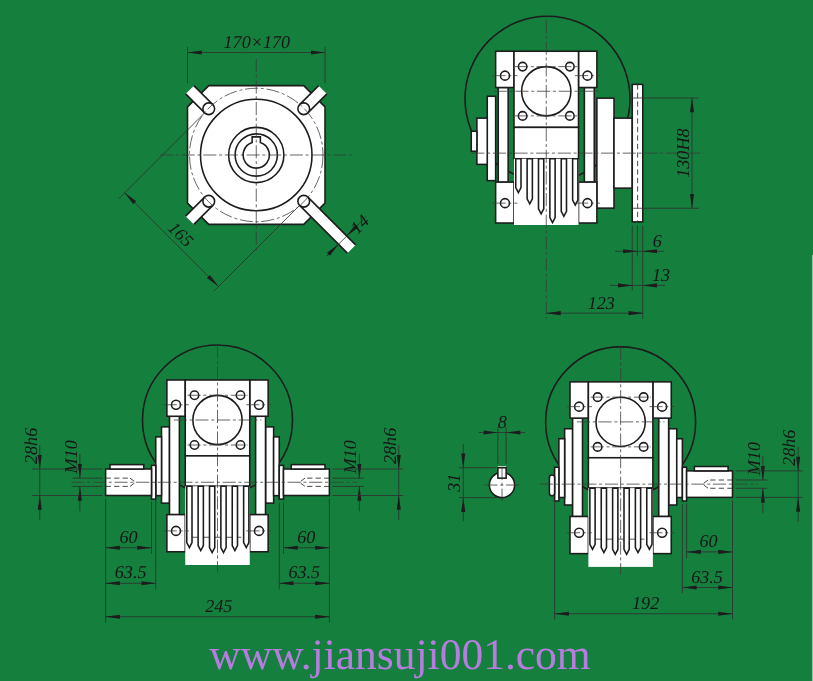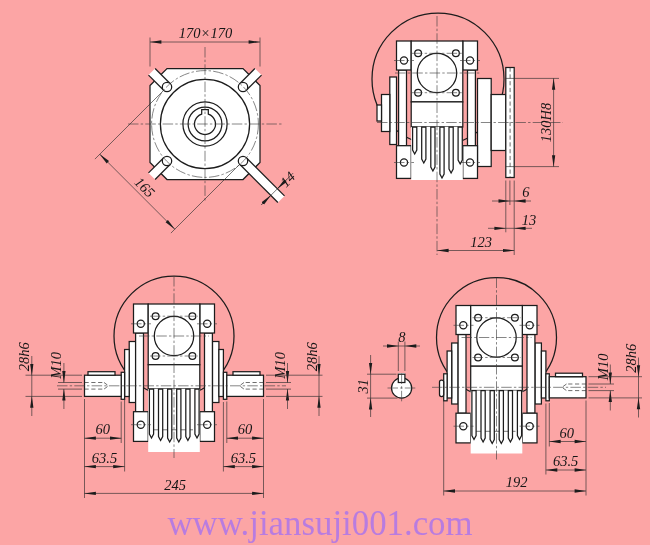--- a/index.html
+++ b/index.html
@@ -1,16 +1,16 @@
 <!DOCTYPE html>
 <html><head>
 <meta charset="utf-8">
 <style>
   html,body{margin:0;padding:0;background:#ffffff;}
-  #stage{position:relative;width:650px;height:545px;background:#fca5a5;overflow:hidden;}
+  #stage{position:relative;width:650px;height:545px;background:#15803d;overflow:hidden;}
   svg{display:block;}
   .o  {fill:#ffffff;stroke:#1c1c1c;stroke-width:1.25;stroke-linejoin:miter;}
   .on {fill:none;stroke:#1c1c1c;stroke-width:1.25;}
   .w  {fill:#ffffff;stroke:none;}
   .t  {fill:none;stroke:#2f2f2f;stroke-width:0.65;}
   .cl {fill:none;stroke:#3a3a3a;stroke-width:0.62;stroke-dasharray:10.5 2.2 2.4 2.2;}
   .hid{fill:none;stroke:#303030;stroke-width:0.7;stroke-dasharray:4.2 2.6;}
   .dim{font:italic 14.5px "Liberation Serif", serif;fill:#161616;}
   .wm {font:34.8px "Liberation Serif", serif;}
 </style>

